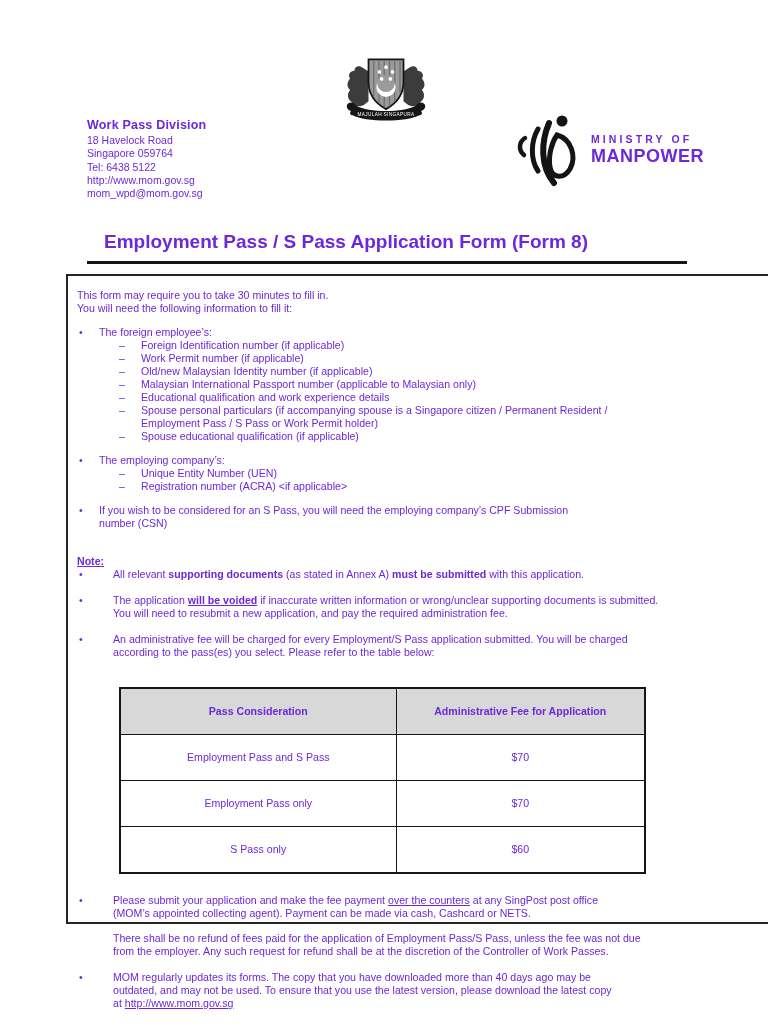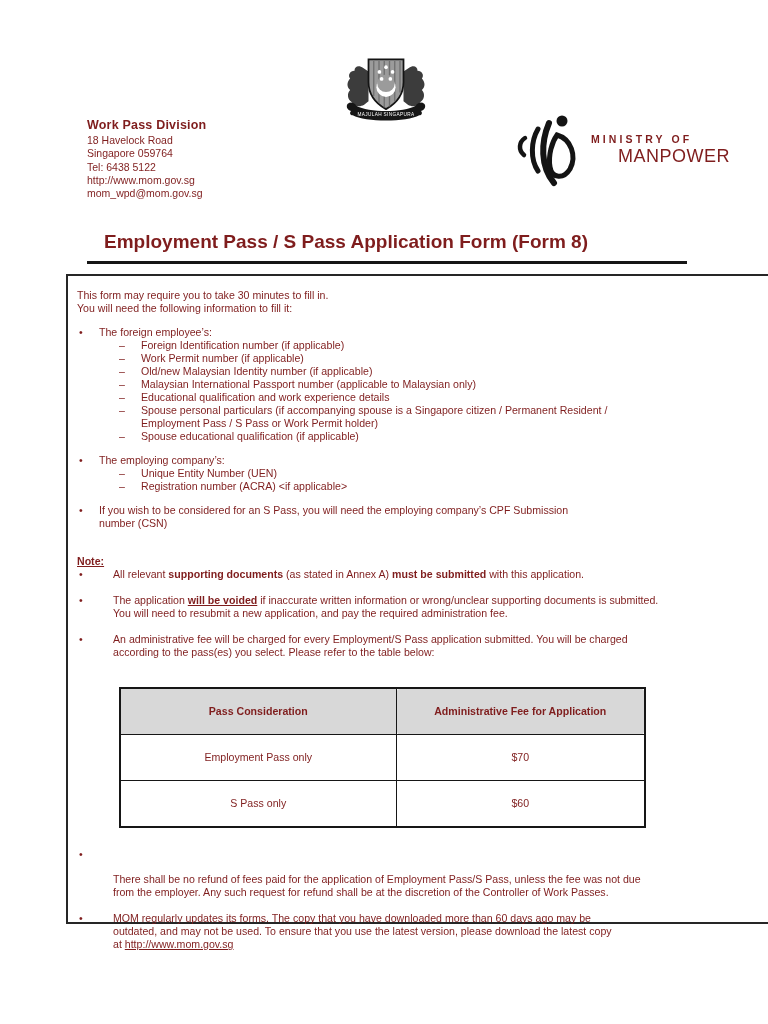--- a/index.html
+++ b/index.html
@@ -1,31 +1,31 @@
 <!DOCTYPE html>
 <html><head>
 <meta charset="utf-8">
 <style>
   * { margin:0; padding:0; box-sizing:border-box; }
   html,body { background:#ffffff; }
   .page {
     position:relative; width:768px; height:1024px; background:#ffffff;
-    font-family:"Liberation Sans", sans-serif; color:#7f1d1d; overflow:hidden;
+    font-family:"Liberation Sans", sans-serif; color:#6d28d9; overflow:hidden;
   }
 
   
   .crest { position:absolute; left:342px; top:54px; width:88px; height:70px; }
   .address { position:absolute; left:87px; top:119px; font-size:10.5px; line-height:13.2px; }
   .addr-title { font-weight:bold; font-size:12.5px; margin-bottom:2px; letter-spacing:0.2px; }
 
   .mom-logo { position:absolute; left:514px; top:110px; display:flex; align-items:flex-start; }
   .mom-figure { width:70px; height:80px; flex:none; }
   .mom-text { margin-left:7px; margin-top:23px; }
   .mom-line1 { font-weight:bold; font-size:10.5px; letter-spacing:3.1px; white-space:nowrap; }
-  .mom-line2 { font-weight:normal; font-size:18px; letter-spacing:0.5px; margin-top:1px; white-space:nowrap;margin-left:27px; }
+  .mom-line2 { font-weight:bold; font-size:18px; letter-spacing:0.5px; margin-top:1px; white-space:nowrap; }
 
   
   .form-title { position:absolute; left:0; width:692px; top:231px; text-align:center;
                 font-size:19px; font-weight:bold; }
   .title-rule { position:absolute; left:87px; width:600px; top:261px; height:3px; background:#161616; }
 
   
   .info-box { position:absolute; left:66px; top:274px; width:734px; height:650px;
               border:2px solid #262626; padding:13px 8px 0 9px;
               font-size:10.6px; line-height:13px; }
@@ -189,34 +189,39 @@
 
     <table class="fee">
       <thead>
         <tr>
           <th class="col-pass">Pass Consideration</th>
           <th class="col-fee">Administrative Fee for Application</th>
         </tr>
       </thead>
       <tbody>
         <tr>
+          <td>Employment Pass and S Pass</td>
+          <td>$70</td>
+        </tr>
+        <tr>
           <td>Employment Pass only</td>
           <td>$70</td>
         </tr>
         <tr>
           <td>S Pass only</td>
           <td>$60</td>
         </tr>
       </tbody>
     </table>
 
     <div class="brow" style="margin-top:20px;">
       <span class="bullet-col-wide">•</span>
+      <span class="w-pay"><span>Please submit your application and make the fee payment </span><span style="text-decoration: underline;">over the counters</span><span> at any SingPost post office (MOM’s appointed collecting agent). Payment can be made via cash, Cashcard or NETS.</span></span>
     </div>
     <div class="refund-para w-refund">There shall be no refund of fees paid for the application of Employment Pass/S Pass, unless the fee was not due from the employer. Any such request for refund shall be at the discretion of the Controller of Work Passes.</div>
 
     <div class="brow mt-line">
       <span class="bullet-col-wide">•</span>
-      <span class="w-update"><span>MOM regularly updates its forms. The copy that you have downloaded more than 60 days ago may be outdated, and may not be used. To ensure that you use the latest version, please download the latest copy at </span><span style="text-decoration: underline;">http://www.mom.gov.sg</span></span>
+      <span class="w-update"><span>MOM regularly updates its forms. The copy that you have downloaded more than 40 days ago may be outdated, and may not be used. To ensure that you use the latest version, please download the latest copy at </span><span style="text-decoration: underline;">http://www.mom.gov.sg</span></span>
     </div>
 
   </div>
 </div>
 
 </body></html>

